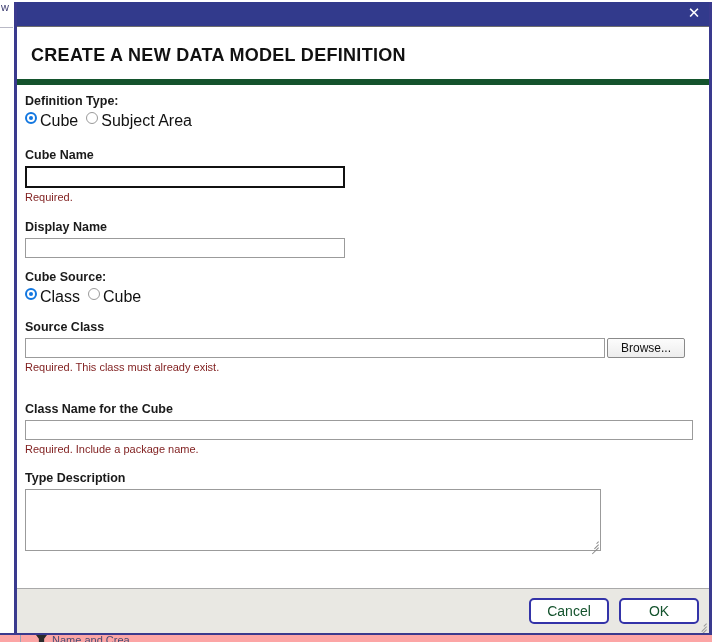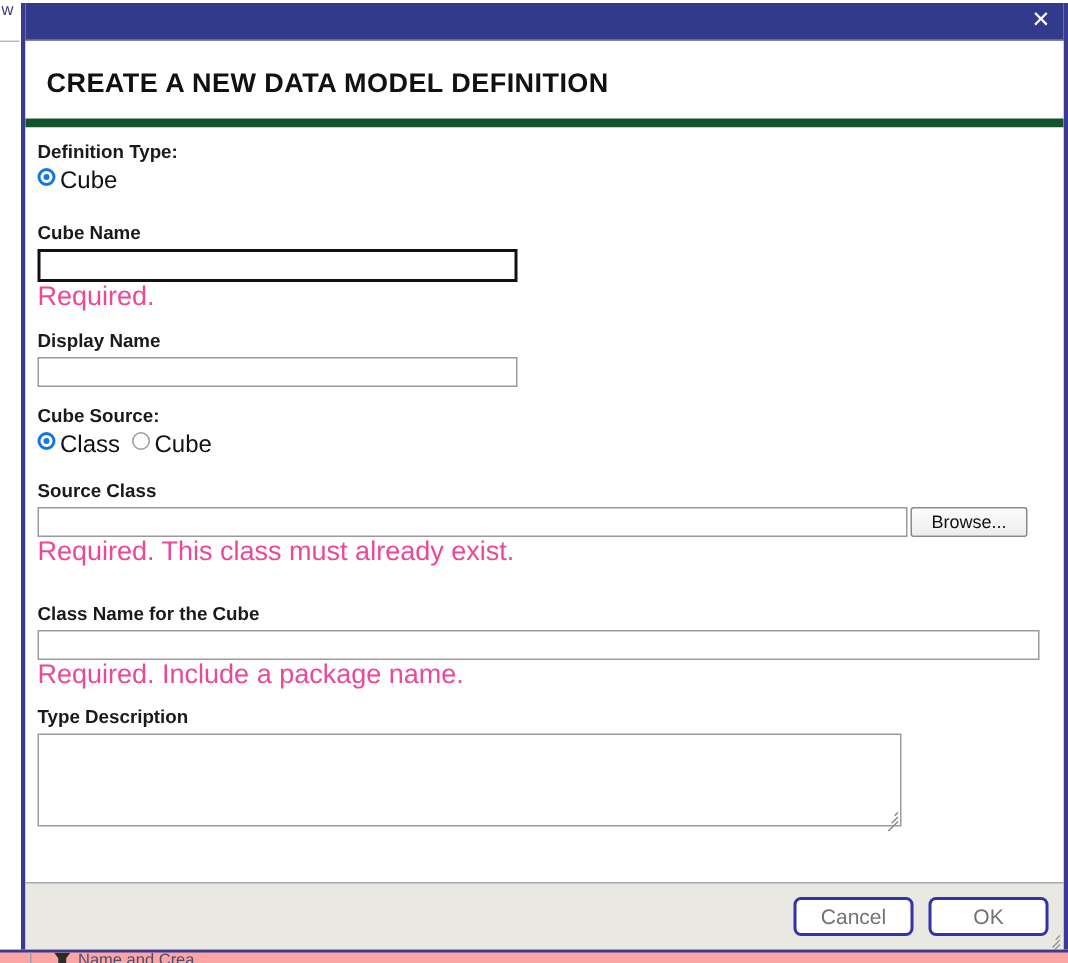--- a/index.html
+++ b/index.html
@@ -154,22 +154,22 @@
 
   .field-label {
     font-size: 12.5px;
     font-weight: bold;
     color: #1a1a1a;
     line-height: 15px;
     margin-bottom: 3px;
   }
 
   .hint {
-    font-size: 18px;
-    color: #ec4899;
+    font-size: 11px;
+    color: #7f1d1d;
     line-height: 15px;
     margin-top: 2px;
   }
 
   
   .radio-row {
     display: flex;
     align-items: center;
     margin-top: 1px;
     margin-bottom: 2px;
@@ -299,21 +299,21 @@
     padding-right: 10px;
     gap: 10px;
   }
   .dlg-btn {
     box-sizing: border-box;
     width: 80px;
     height: 26px;
     border: 2px solid #3333a8;
     border-radius: 5px;
     background: #ffffff;
-    color: #737373;
+    color: #14532d;
     font-family: "Liberation Sans", sans-serif;
     font-size: 14px;
     line-height: 20px;
     cursor: pointer;
     padding: 0;
   }
   .footer-grip {
     position: absolute;
     right: 2px;
     bottom: 2px;
@@ -354,20 +354,24 @@
     </div>
 
     <div class="dialog-body">
 
       <div class="field-block">
         <div class="field-label">Definition Type:</div>
         <div class="radio-row">
           <label class="radio-opt">
             <span class="radio-dot on"></span>
             <span class="radio-text">Cube</span>
+          </label>
+          <label class="radio-opt">
+            <span class="radio-dot"></span>
+            <span class="radio-text">Subject Area</span>
           </label>
         </div>
       </div>
 
       <div class="gap-a"></div>
 
       <div class="field-block">
         <div class="field-label">Cube Name</div>
         <input id="cube-name-input" class="txt inp-focus" type="text" placeholder="" style="">
         <div class="hint">Required.</div>

